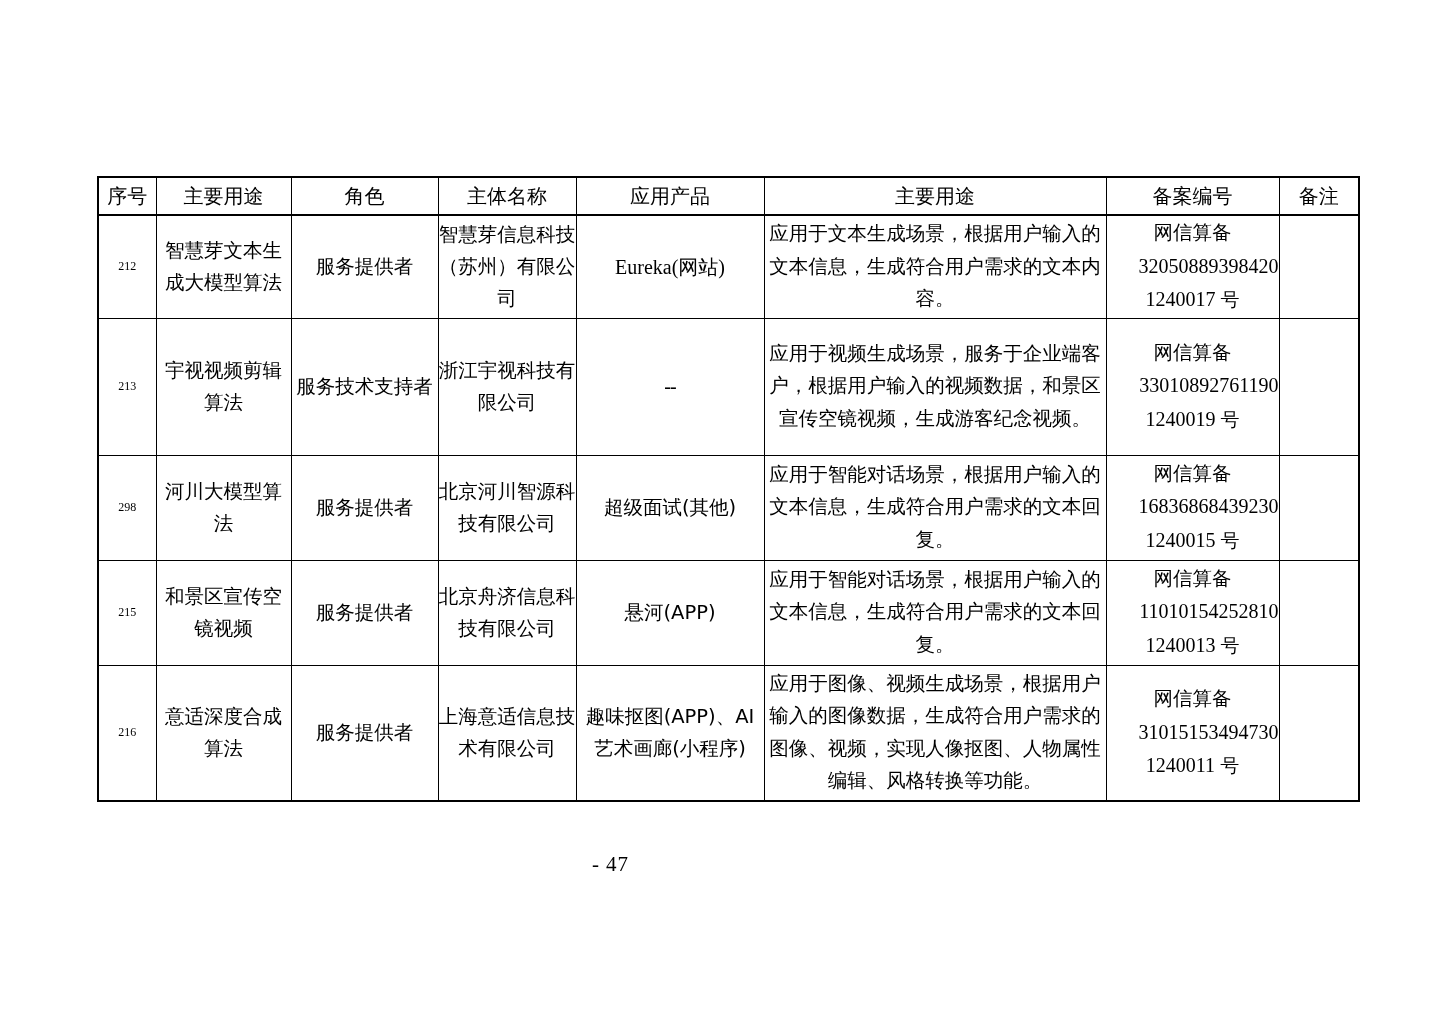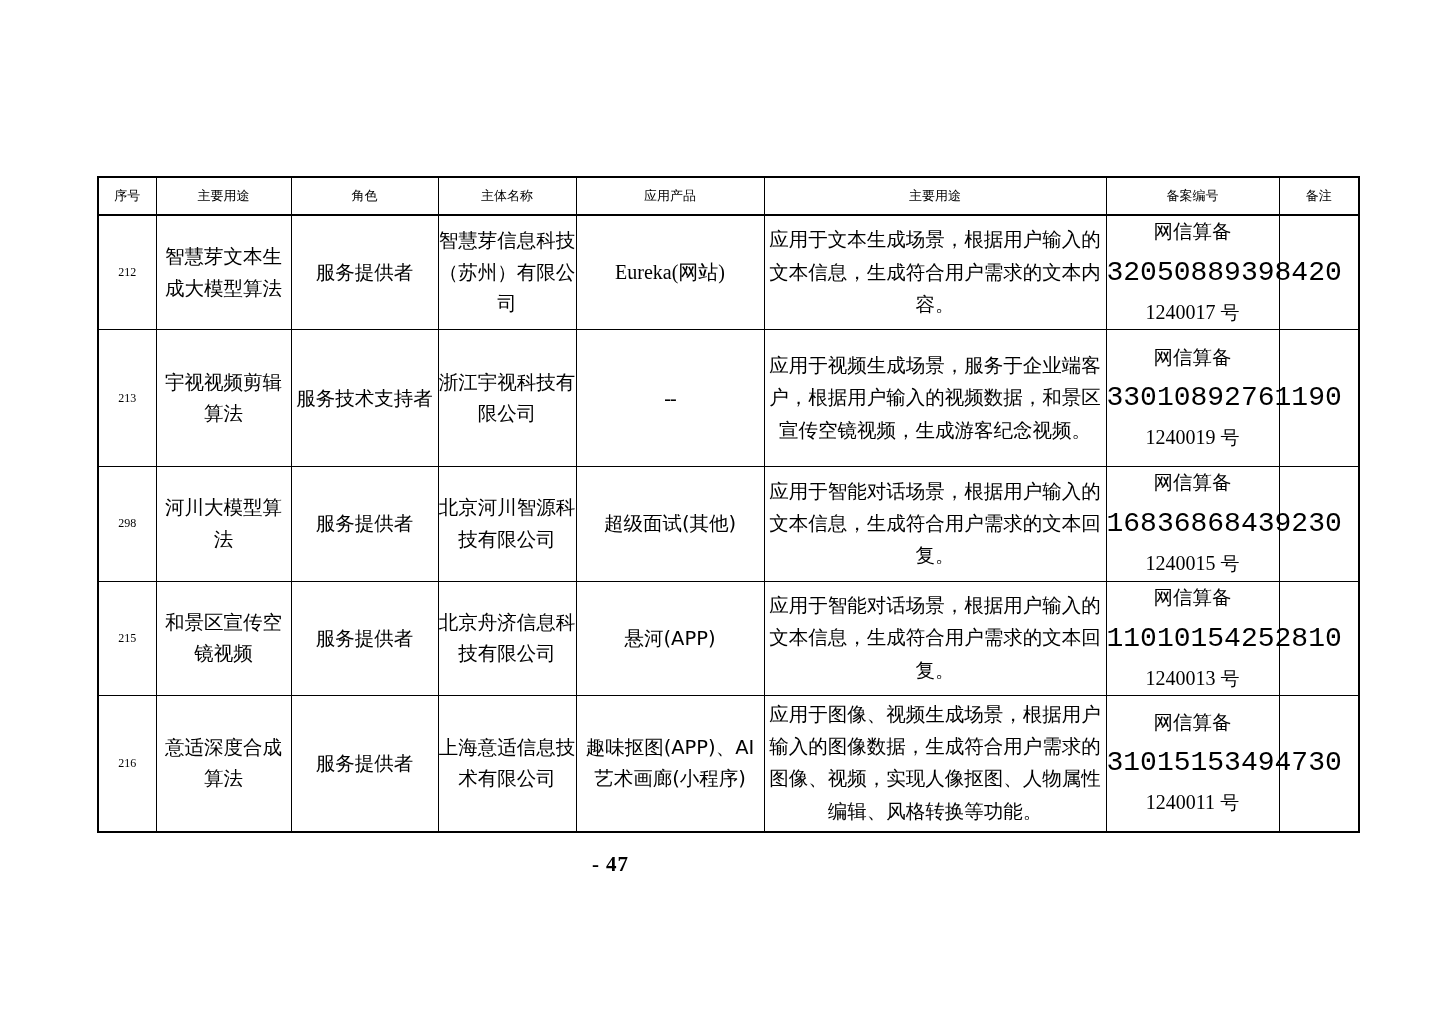--- a/index.html
+++ b/index.html
@@ -51,21 +51,21 @@
   table.reg-table thead th {
     border-bottom: 2px solid #000;
   }
 
   .cn {
     font-family: "DejaVu Sans", "Liberation Sans", sans-serif;
   }
 
   thead th {
     height: 36px;
-    font-size: 13px;
+    font-size: 20px;
     line-height: 36px;
     white-space: nowrap;
   }
 
   tbody td {
     font-size: 19.5px;
     line-height: 1.62;
   }
 
   td.c-idx {
@@ -110,22 +110,23 @@
     font-family: "Liberation Serif", "DejaVu Serif", serif;
     font-size: 20px;
     letter-spacing: -1px;
   }
 
   .filing-line1 {
     display: block;
   }
   .filing-line2 {
     display: block;
-    font-family: Liberation Mono, monospace;
-    font-size: 28px;
+    font-family: Liberation Serif, serif;
+    font-size: 20px;
+    text-align: right;
   }
   .filing-line3 {
     display: block;
     font-family: "Liberation Serif", "DejaVu Serif", serif;
     font-size: 20px;
     text-align: center;
   }
   .filing-line3 .suffix {
     font-family: "DejaVu Sans", "Liberation Sans", sans-serif;
     font-size: 19px;
@@ -133,21 +134,20 @@
 
   .page-footer {
     position: absolute;
     left: 0;
     top: 852px;
     width: 1221px;
     text-align: center;
     font-family: "Liberation Serif", "DejaVu Serif", serif;
     font-size: 21px;
     letter-spacing: 1px;
-    font-weight: bold;
   }
 
   
   col.w-idx      { width: 58px; }
   col.w-name     { width: 135px; }
   col.w-role     { width: 147px; }
   col.w-entity   { width: 138px; }
   col.w-product  { width: 188px; }
   col.w-usage    { width: 342px; }
   col.w-filing   { width: 173px; }

